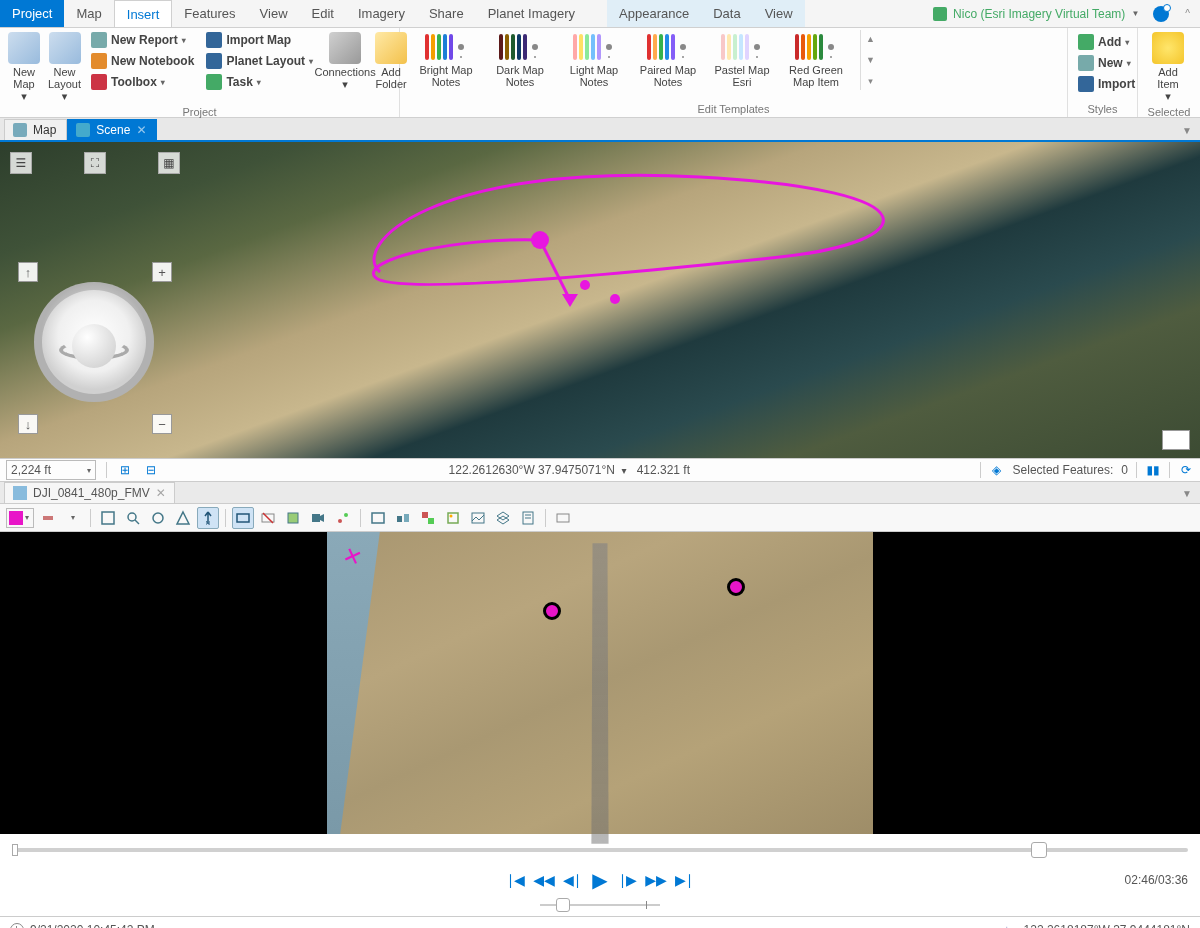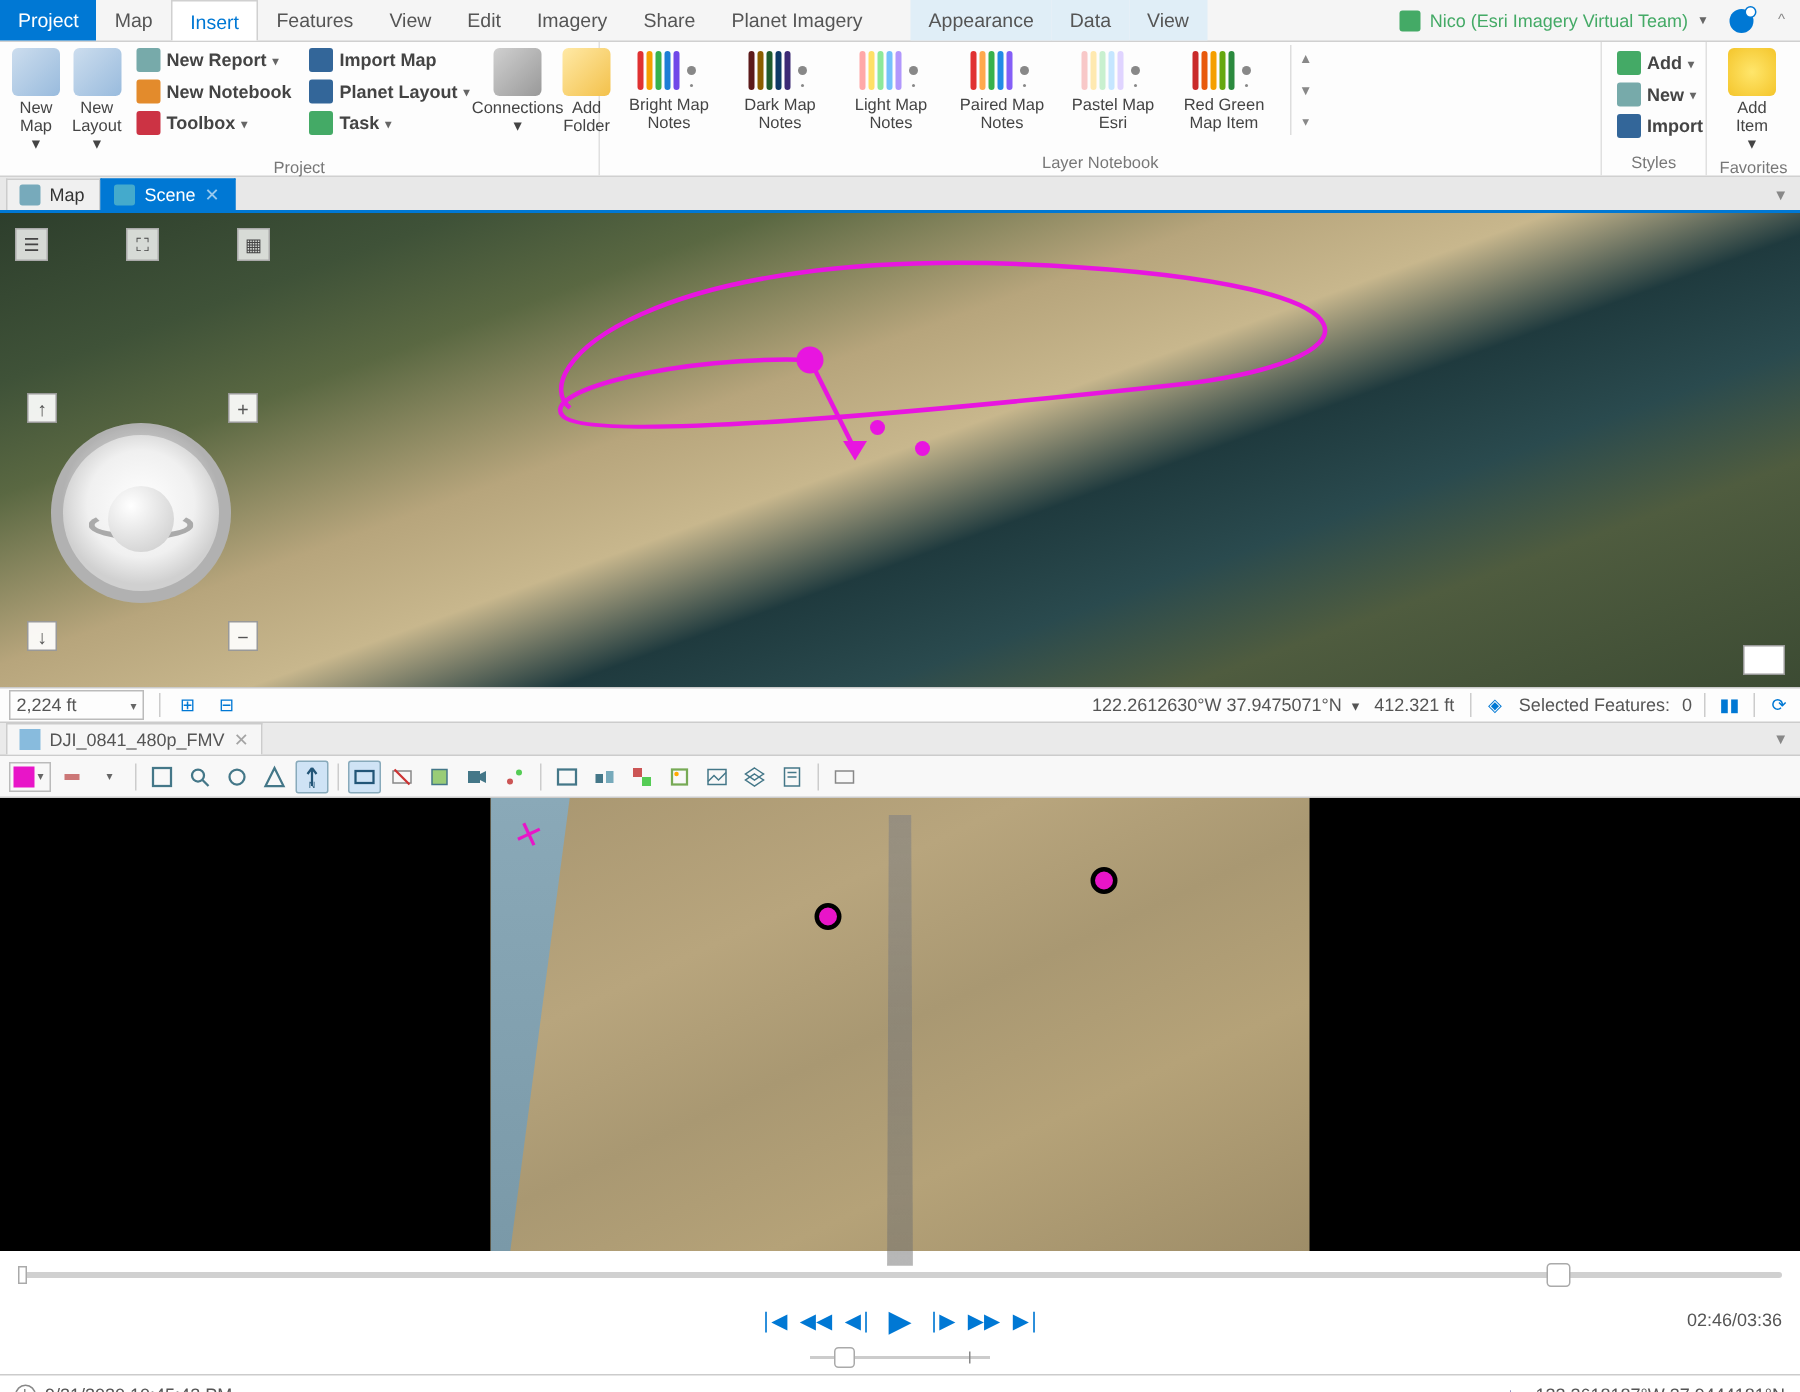--- a/index.html
+++ b/index.html
@@ -70,21 +70,21 @@
 .nav-arrow-up { left:4px; top:10px; } .nav-plus { left:138px; top:10px; }
 .nav-arrow-down { left:4px; top:162px; } .nav-minus { left:138px; top:162px; }
 .scene-tools-tl { position:absolute; left:10px; top:10px; display:flex; flex-direction:column; gap:6px; }
 .scene-tool { width:22px; height:22px; background:rgba(255,255,255,.8); border:1px solid #aaa; display:flex; align-items:center; justify-content:center; font-size:12px; color:#444; cursor:pointer; }
 .scene-tools-tl .row { display:flex; gap:6px; }
 .scene-basemap { position:absolute; right:10px; bottom:8px; width:28px; height:20px; background:#fff; border:1px solid #999; cursor:pointer; }
 
 
 .scene-status { height: 24px; background:#fdfdfd; border-top:1px solid #ccc; border-bottom:1px solid #ccc; display:flex; align-items:center; padding:0 6px; gap:10px; font-size:12px; color:#555; }
 .scale-input { width:90px; height:20px; border:1px solid #bbb; padding:0 4px; display:flex; align-items:center; justify-content:space-between; cursor:pointer; }
-.status-spacer { flex:1; text-align:right; }
+.status-spacer { flex:1; text-align:center; }
 .status-right { display:flex; align-items:center; gap:8px; }
 .sep { width:1px; height:16px; background:#ccc; }
 .sb-icon { width:16px; height:16px; cursor:pointer; color:#0078d4; display:flex; align-items:center; justify-content:center; }
 
 
 .fmv-tabs { height: 22px; background:#eaeaea; display:flex; align-items:flex-end; padding-left:4px; border-bottom:1px solid #ccc; }
 .fmv-tab { padding:3px 8px; background:#f6f6f6; border:1px solid #ccc; border-bottom:none; display:flex; align-items:center; gap:6px; font-size:12px; color:#555; }
 .fmv-tab .close { font-size:12px; opacity:.5; cursor:pointer; }
 .fmv-tabs .end-drop { margin-left:auto; padding:4px 8px; font-size:10px; color:#888; }
 
@@ -288,21 +288,21 @@
             </div>
             <span>Red Green Map Item</span>
           </div>
         </div>
       <div class="gallery-scroll">
         <div class="gs-btn">▲</div>
         <div class="gs-btn">▼</div>
         <div class="gs-btn">▾</div>
       </div>
     </div>
-    <div class="ribbon-group-label">Layer Notebook</div>
+    <div class="ribbon-group-label">Edit Templates</div>
   </div>
 
   <div class="ribbon-group" style="width:70px">
     <div class="ribbon-group-content">
       <div class="small-btn-col" style="padding-top:2px">
         <div class="small-button">
             <div class="si green"></div>
             <span>Add</span>
             <span class="drop-arrow">▾</span>
           </div>
@@ -321,21 +321,21 @@
   </div>
 
   <div class="ribbon-group" style="width:62px;border-right:none">
     <div class="ribbon-group-content">
       <div class="big-button">
         <div class="icon-box star"></div>
         <span>Add Item</span>
         <span class="drop-arrow">▾</span>
       </div>
     </div>
-    <div class="ribbon-group-label">Favorites</div>
+    <div class="ribbon-group-label">Selected</div>
   </div>
 </div>
 
 <div class="view-tabs">
   <div class="vtab">
     <div class="ticon"></div>
     <span>Map</span>
   </div>
   <div class="vtab active">
     <div class="ticon"></div>

